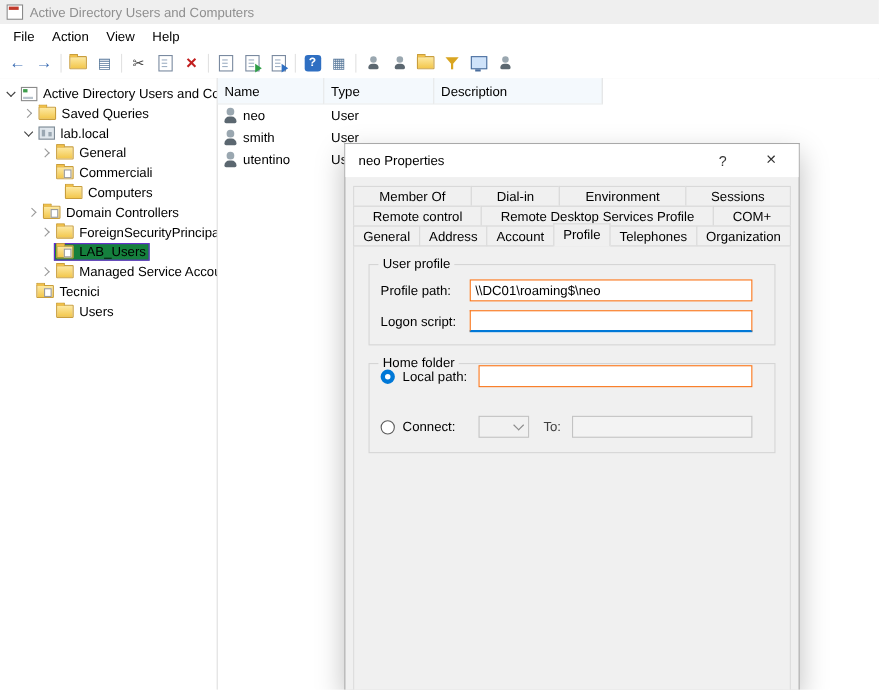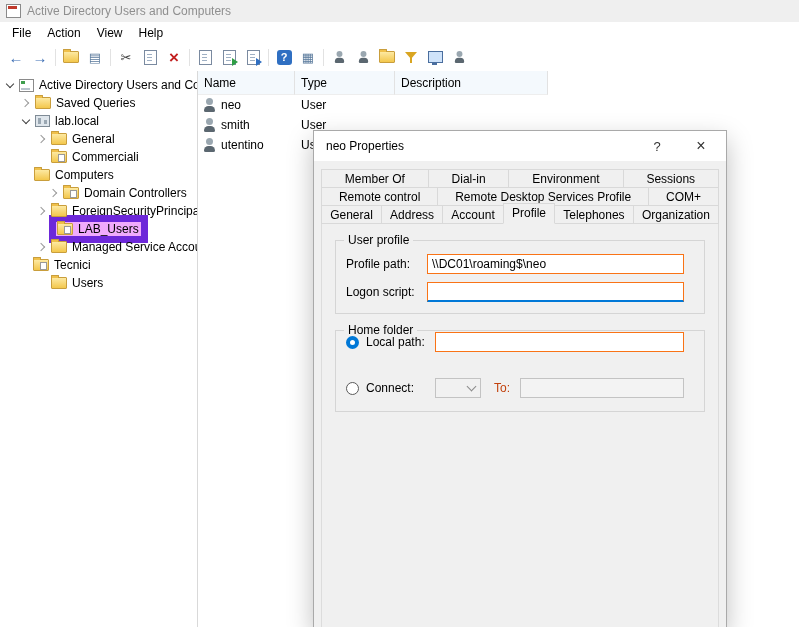--- a/index.html
+++ b/index.html
@@ -42,21 +42,21 @@
   .monitor{width:13px;height:10px;border:1px solid #4a6e9e;background:#cfe3fa;position:relative}
   .monitor::after{content:"";position:absolute;left:3px;bottom:-3px;width:5px;height:2px;background:#4a6e9e}
   
   .main{position:absolute;top:71px;left:0;right:0;bottom:0;display:flex}
   .tree-pane{width:197px;border-right:1px solid #d9d9d9;padding-top:5px;overflow:hidden;flex:none;background:#fff}
   .trow{display:flex;align-items:center;height:18px;white-space:nowrap;cursor:default}
   .chev{width:15px;height:15px;display:flex;align-items:center;justify-content:center;flex:none}
   .chev.right::before{content:"";width:5px;height:5px;border-top:1px solid #9a9a9a;border-right:1px solid #9a9a9a;transform:rotate(45deg);margin-right:2px}
   .chev.down::before{content:"";width:5px;height:5px;border-right:1px solid #404040;border-bottom:1px solid #404040;transform:rotate(45deg);margin-bottom:2px}
   .hl{display:flex;align-items:center;gap:5px;padding:1px 3px 1px 2px}
-  .trow.sel .hl{background:#f0abfc;border:7px solid #6d28d9;padding:0 2px 0 1px}
+  .trow.sel .hl{background:#15803d;border:1px solid #6d28d9;padding:0 2px 0 1px}
   .fico{flex:none}
   .fico.root{width:13px;height:11px;background:#fff;border:1px solid #8a8a8a;position:relative}
   .fico.root::before{content:"";position:absolute;left:1px;top:1px;width:4px;height:3px;background:#3f9e4d}
   .fico.root::after{content:"";position:absolute;left:1px;bottom:1px;width:9px;height:2px;background:#b9c4cd}
   .fico.domain{width:13px;height:10px;background:#dfe6ec;border:1px solid #7f8b96;position:relative}
   .fico.domain::before{content:"";position:absolute;left:2px;top:2px;width:3px;height:6px;background:#9aa7b2}
   .fico.domain::after{content:"";position:absolute;right:2px;top:4px;width:3px;height:4px;background:#9aa7b2}
   .fico.folder,.fico.ou{width:14px;height:10px;background:linear-gradient(#fde9a2,#f3c74c);border:1px solid #c99e3c;border-radius:1px;position:relative}
   .fico.folder::before,.fico.ou::before{content:"";position:absolute;top:-3px;left:-1px;width:6px;height:2px;background:#f0c04a;border:1px solid #c99e3c;border-bottom:none;border-radius:1px 1px 0 0}
   .fico.ou::after{content:"";position:absolute;right:1px;top:2px;width:5px;height:6px;background:#fff;border:1px solid #999}
@@ -92,21 +92,21 @@
   .g1 .r1{top:12px}.g1 .r2{top:40px}
   .g2 .r1{top:0}.g2 .r2{top:46px}
   .flabel{width:81px;flex:none}
   .tbox{flex:1;height:20px;border:1px solid #f97316;background:#fff;padding:0 4px;font:inherit;box-sizing:border-box;margin-right:20px;min-width:0}
   .tbox.focusbox{border-bottom:2px solid #0078d7}
   .radio{width:13px;height:13px;border-radius:50%;border:1px solid #5a5a5a;background:#fff;flex:none;margin-right:7px;box-sizing:border-box;cursor:default}
   .radio.checked{border:4px solid #0078d7}
   .rlabel{width:69px;flex:none}
   .combo{width:46px;height:20px;border:1px solid #c3c3c3;background:#f1f1f1;display:flex;align-items:center;justify-content:flex-end;padding-right:5px;box-sizing:border-box;flex:none;cursor:default}
   .combo-chev{width:6px;height:6px;border-right:1px solid #8b8b8b;border-bottom:1px solid #8b8b8b;transform:rotate(45deg);margin-bottom:3px}
-  .tolbl{margin:0 10px 0 13px;color:#c2410c;flex:none}
+  .tolbl{margin:0 10px 0 13px;color:#404040;flex:none}
   .tbox.dis{background:#f3f3f3;border:1px solid #c3c3c3;color:#777}
 </style>
 </head>
 <body>
 
 <div class="titlebar">
   <span class="app-icon"></span>
   <span class="title-text">Active Directory Users and Computers</span>
 </div>
 
@@ -210,28 +210,28 @@
           <span>General</span>
         </span>
     </div>
     <div class="trow" style="padding-left:34px">
       <span class="chev"></span>
       <span class="hl">
           <span class="fico ou"></span>
           <span>Commerciali</span>
         </span>
     </div>
-    <div class="trow" style="padding-left:17px">
+    <div class="trow" style="padding-left:42px">
       <span class="chev"></span>
       <span class="hl">
           <span class="fico folder"></span>
           <span>Computers</span>
         </span>
     </div>
-    <div class="trow" style="padding-left:46px">
+    <div class="trow" style="padding-left:22px">
       <span class="chev right"></span>
       <span class="hl">
           <span class="fico ou"></span>
           <span>Domain Controllers</span>
         </span>
     </div>
     <div class="trow" style="padding-left:34px">
       <span class="chev right"></span>
       <span class="hl">
           <span class="fico folder"></span>

